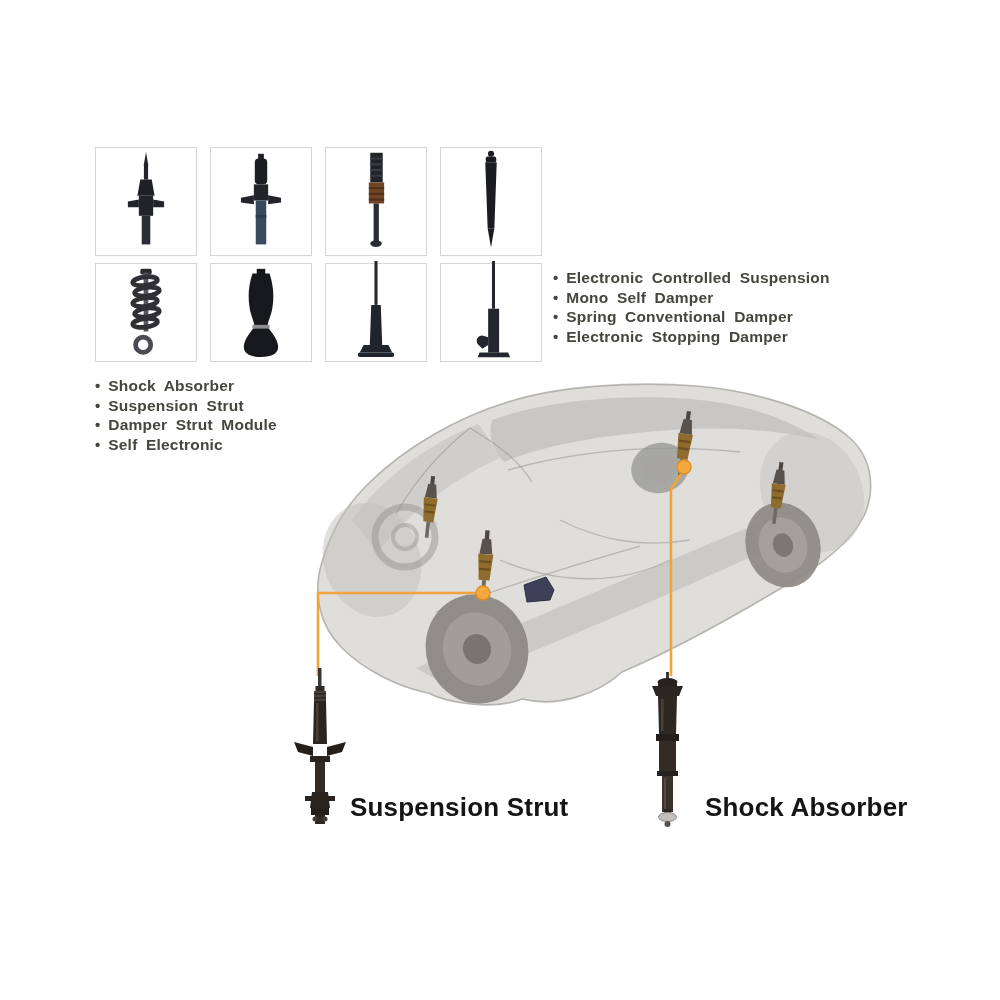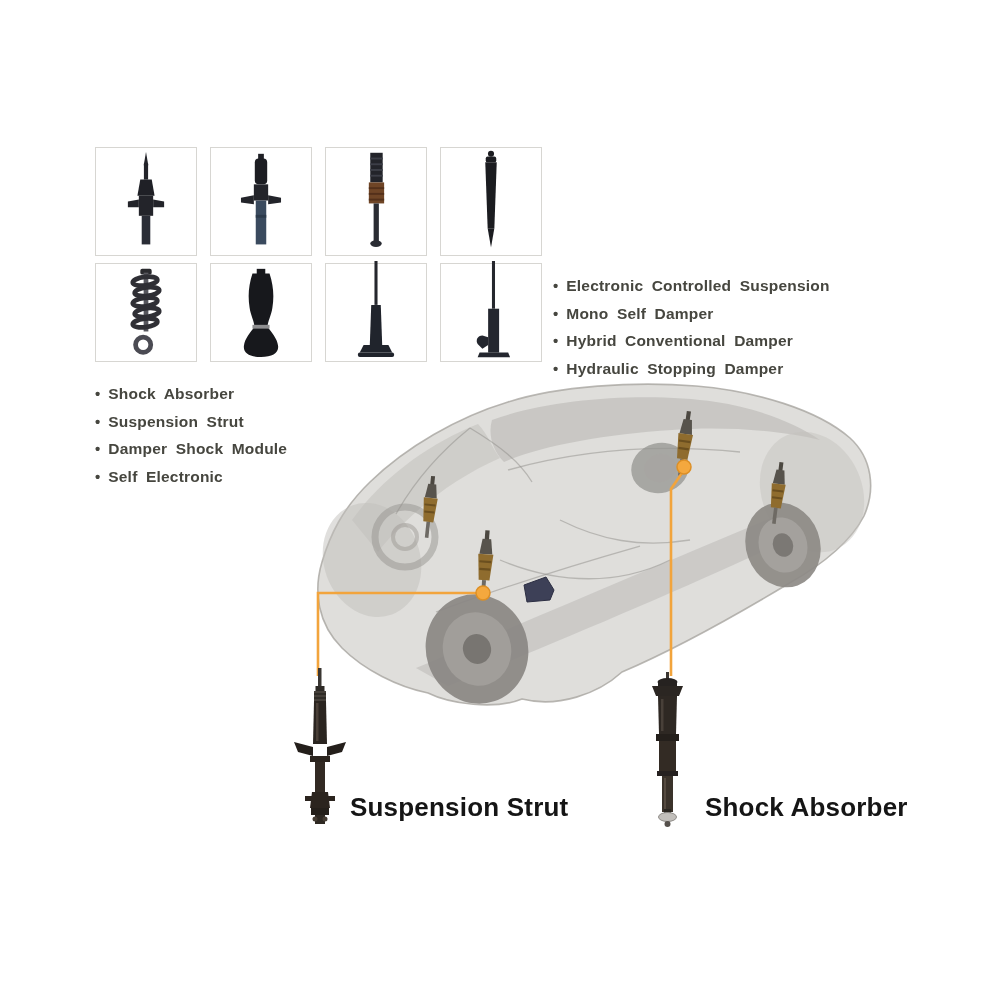--- a/index.html
+++ b/index.html
@@ -16,21 +16,21 @@
   .cell{
     border:1px solid #d7d6d2;background:#ffffff;
     display:flex;align-items:center;justify-content:center;overflow:visible;
   }
   .cell svg{display:block;}
   
   .feature-list{position:absolute;margin:0;padding:0;list-style:none;}
   .feature-list li{display:flex;align-items:baseline;line-height:19.5px;}
   .feature-list .txt{
     font-size:15.5px;font-weight:700;color:#46463f;
-    letter-spacing:0.2px;word-spacing:4px;white-space:nowrap;margin-top:8px;
+    letter-spacing:0.2px;word-spacing:4px;white-space:nowrap;
   }
   .feature-list .bullet{
     font-size:15px;font-weight:700;color:#46463f;margin-right:8px;
   }
   .list-left{left:95px;top:376px;}
   .list-right{left:553px;top:268px;}
   
   .layer{position:absolute;}
   .product-label{
     position:absolute;font-size:26px;font-weight:700;color:#151515;
@@ -147,40 +147,40 @@
     <li>
       <span class="bullet">•</span>
       <span class="txt">Electronic Controlled Suspension</span>
       </li>
     <li>
       <span class="bullet">•</span>
       <span class="txt">Mono Self Damper</span>
       </li>
     <li>
       <span class="bullet">•</span>
-      <span class="txt">Hybrid Conventional Damper</span>
-      </li>
-    <li>
-      <span class="bullet">•</span>
-      <span class="txt">Hydraulic Stopping Damper</span>
+      <span class="txt">Spring Conventional Damper</span>
+      </li>
+    <li>
+      <span class="bullet">•</span>
+      <span class="txt">Electronic Stopping Damper</span>
       </li>
   </ul>
 
   <ul class="feature-list list-left">
     <li>
       <span class="bullet">•</span>
       <span class="txt">Shock Absorber</span>
       </li>
     <li>
       <span class="bullet">•</span>
       <span class="txt">Suspension Strut</span>
       </li>
     <li>
       <span class="bullet">•</span>
-      <span class="txt">Damper Shock Module</span>
+      <span class="txt">Damper Strut Module</span>
       </li>
     <li>
       <span class="bullet">•</span>
       <span class="txt">Self Electronic</span>
       </li>
   </ul>
 
   <svg class="layer" style="left:300px;top:375px;" width="585" height="335" viewBox="300 375 585 335">
     <defs>
       <g id="strutShape">

